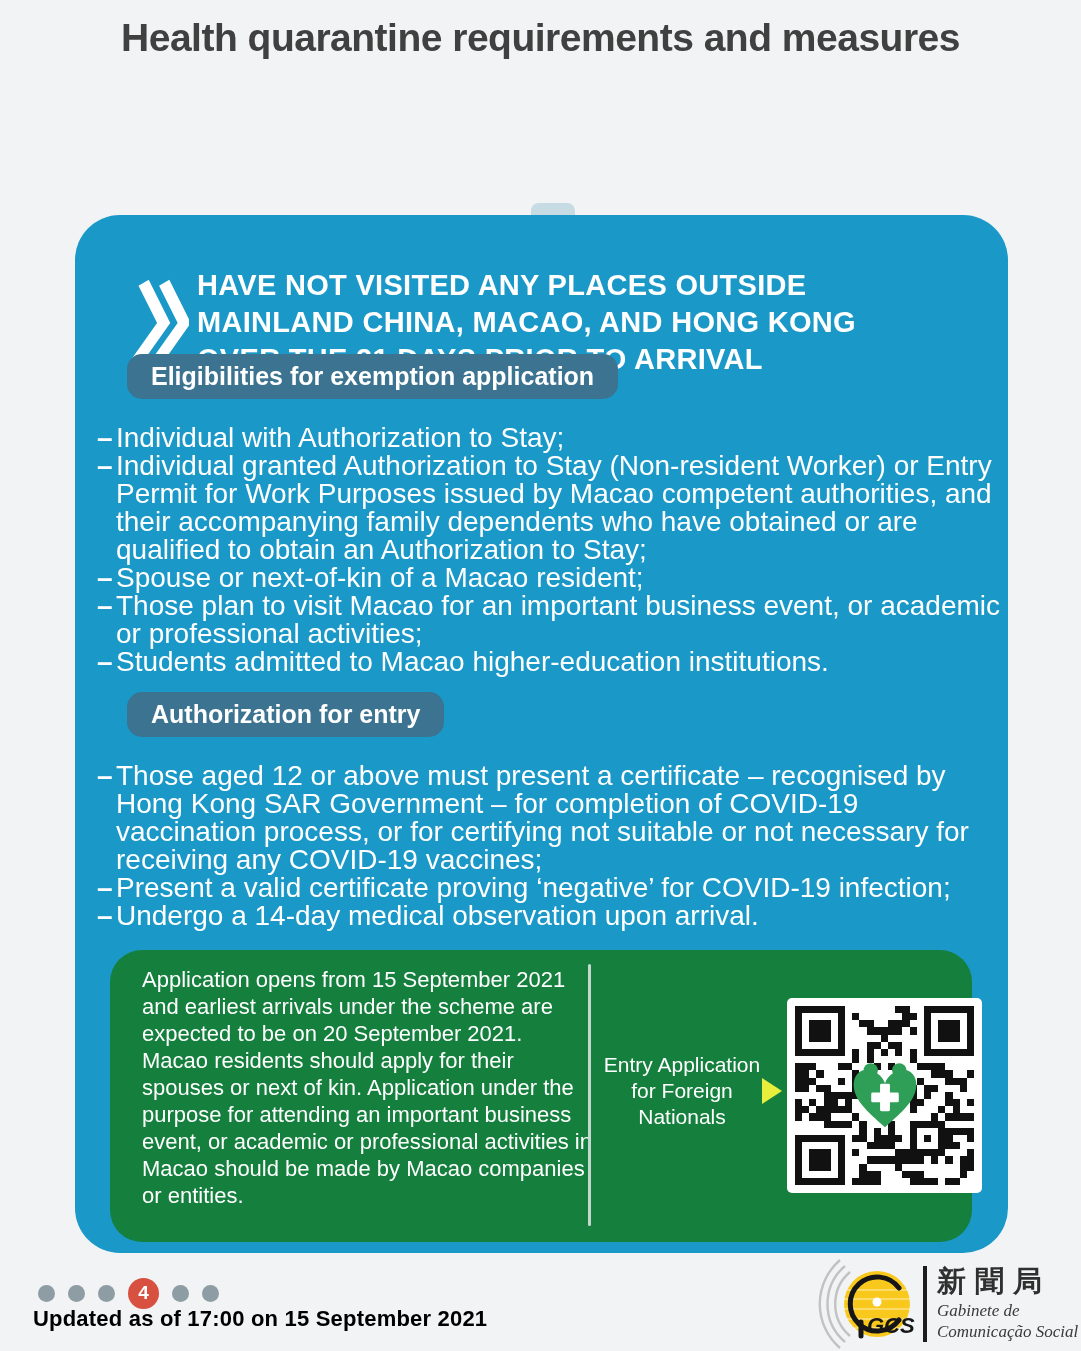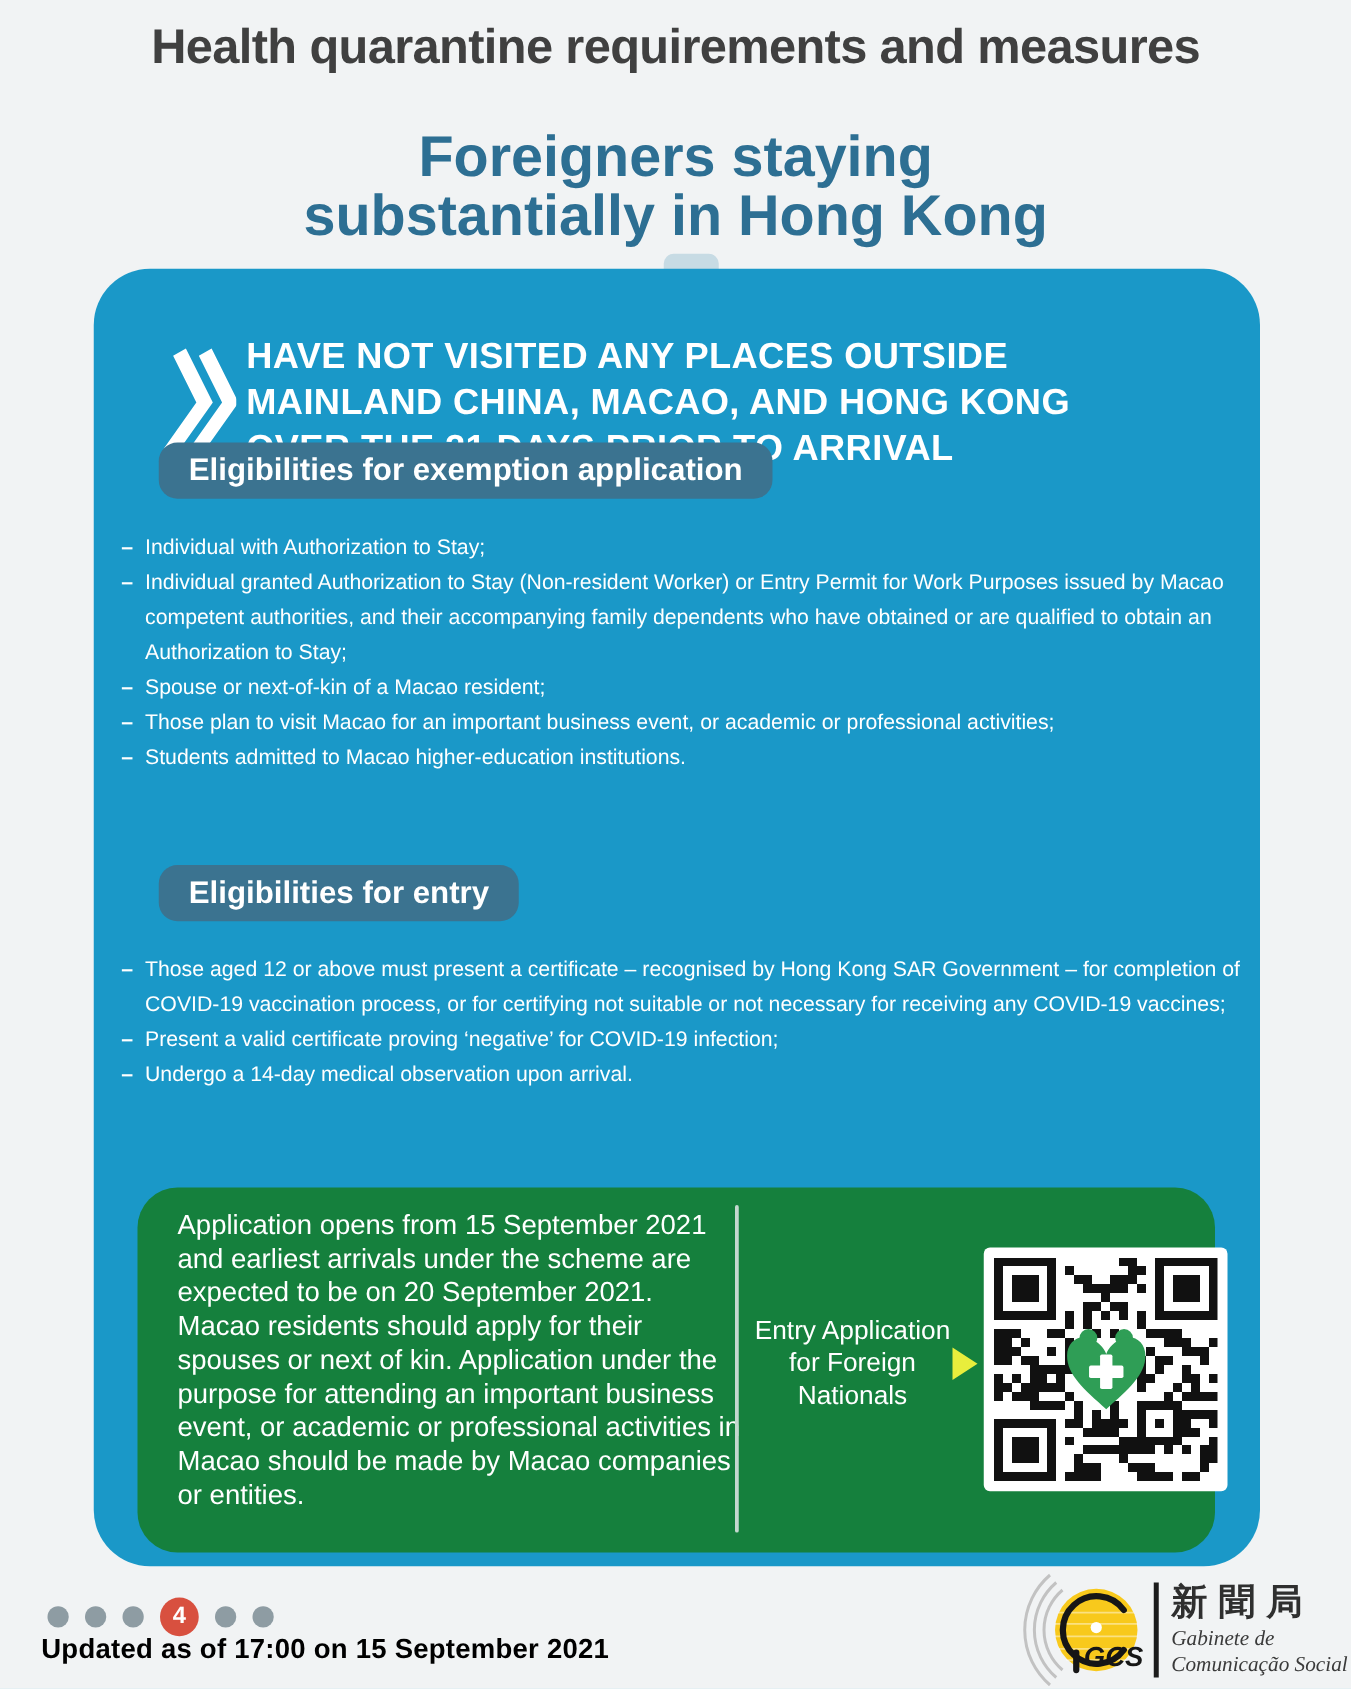--- a/index.html
+++ b/index.html
@@ -32,21 +32,21 @@
     letter-spacing:0.3px;white-space:pre-line;
   }
   .badge{
     position:absolute;display:inline-block;background:#3b7390;color:#fff;
     font-size:25px;font-weight:700;padding:8px 24px;border-radius:15px;
   }
   .badge-exemption{left:52px;top:139px;}
   .badge-entry{left:52px;top:477px;}
   ul.bullets{
     position:absolute;left:22px;width:906px;margin:0;padding:0;list-style:none;
-    font-size:17px;line-height:28px;
+    font-size:28px;line-height:28px;
   }
   .bullets-exemption{top:209px;}
   .bullets-entry{top:547px;}
   ul.bullets li{position:relative;padding-left:19px;}
   ul.bullets li::before{content:"\2013";position:absolute;left:0;top:0;font-weight:700;}
   
   .inner-card{
     position:absolute;left:35px;top:735px;width:862px;height:292px;
     background:#15803d;border-radius:32px;
   }
@@ -100,22 +100,20 @@
   }
 </style>
 </head>
 <body>
 
 <div class="poster">
 
   <div class="title">
     <div>Health quarantine requirements and measures</div>
   </div>
-  <div class="subtitle">Foreigners staying
-substantially in Hong Kong</div>
 
   <div class="card-tab"></div>
 
   <div class="card">
 
     <div class="card-header">
       <span class="chevron">
         <svg width="58" height="96" viewBox="0 0 62 96">
           <g transform="skewX(-6)" fill="none" stroke="#ffffff" stroke-width="12">
             <path d="M14,5 L40,48 L14,91"></path>
@@ -131,21 +129,21 @@
     <span class="badge badge-exemption">Eligibilities for exemption application</span>
 
     <ul class="bullets bullets-exemption">
         <li>Individual with Authorization to Stay;</li>
         <li>Individual granted Authorization to Stay (Non-resident Worker) or Entry Permit for Work Purposes issued by Macao competent authorities, and their accompanying family dependents who have obtained or are qualified to obtain an Authorization to Stay;</li>
         <li>Spouse or next-of-kin of a Macao resident;</li>
         <li>Those plan to visit Macao for an important business event, or academic or professional activities;</li>
         <li>Students admitted to Macao higher-education institutions.</li>
       </ul>
 
-    <span class="badge badge-entry">Eligibilities for entry</span>
+    <span class="badge badge-entry">Authorization for entry</span>
 
     <ul class="bullets bullets-entry">
         <li>Those aged 12 or above must present a certificate – recognised by Hong Kong SAR Government – for completion of COVID-19 vaccination process, or for certifying not suitable or not necessary for receiving any COVID-19 vaccines;</li>
         <li>Present a valid certificate proving ‘negative’ for COVID-19 infection;</li>
         <li>Undergo a 14-day medical observation upon arrival.</li>
       </ul>
 
     <div class="inner-card">
       <div class="note-text">Application opens from 15 September 2021 and earliest arrivals under the scheme are expected to be on 20 September 2021. Macao residents should apply for their spouses or next of kin. Application under the purpose for attending an important business event, or academic or professional activities in Macao should be made by Macao companies or entities.</div>
       <div class="note-divider"></div>

